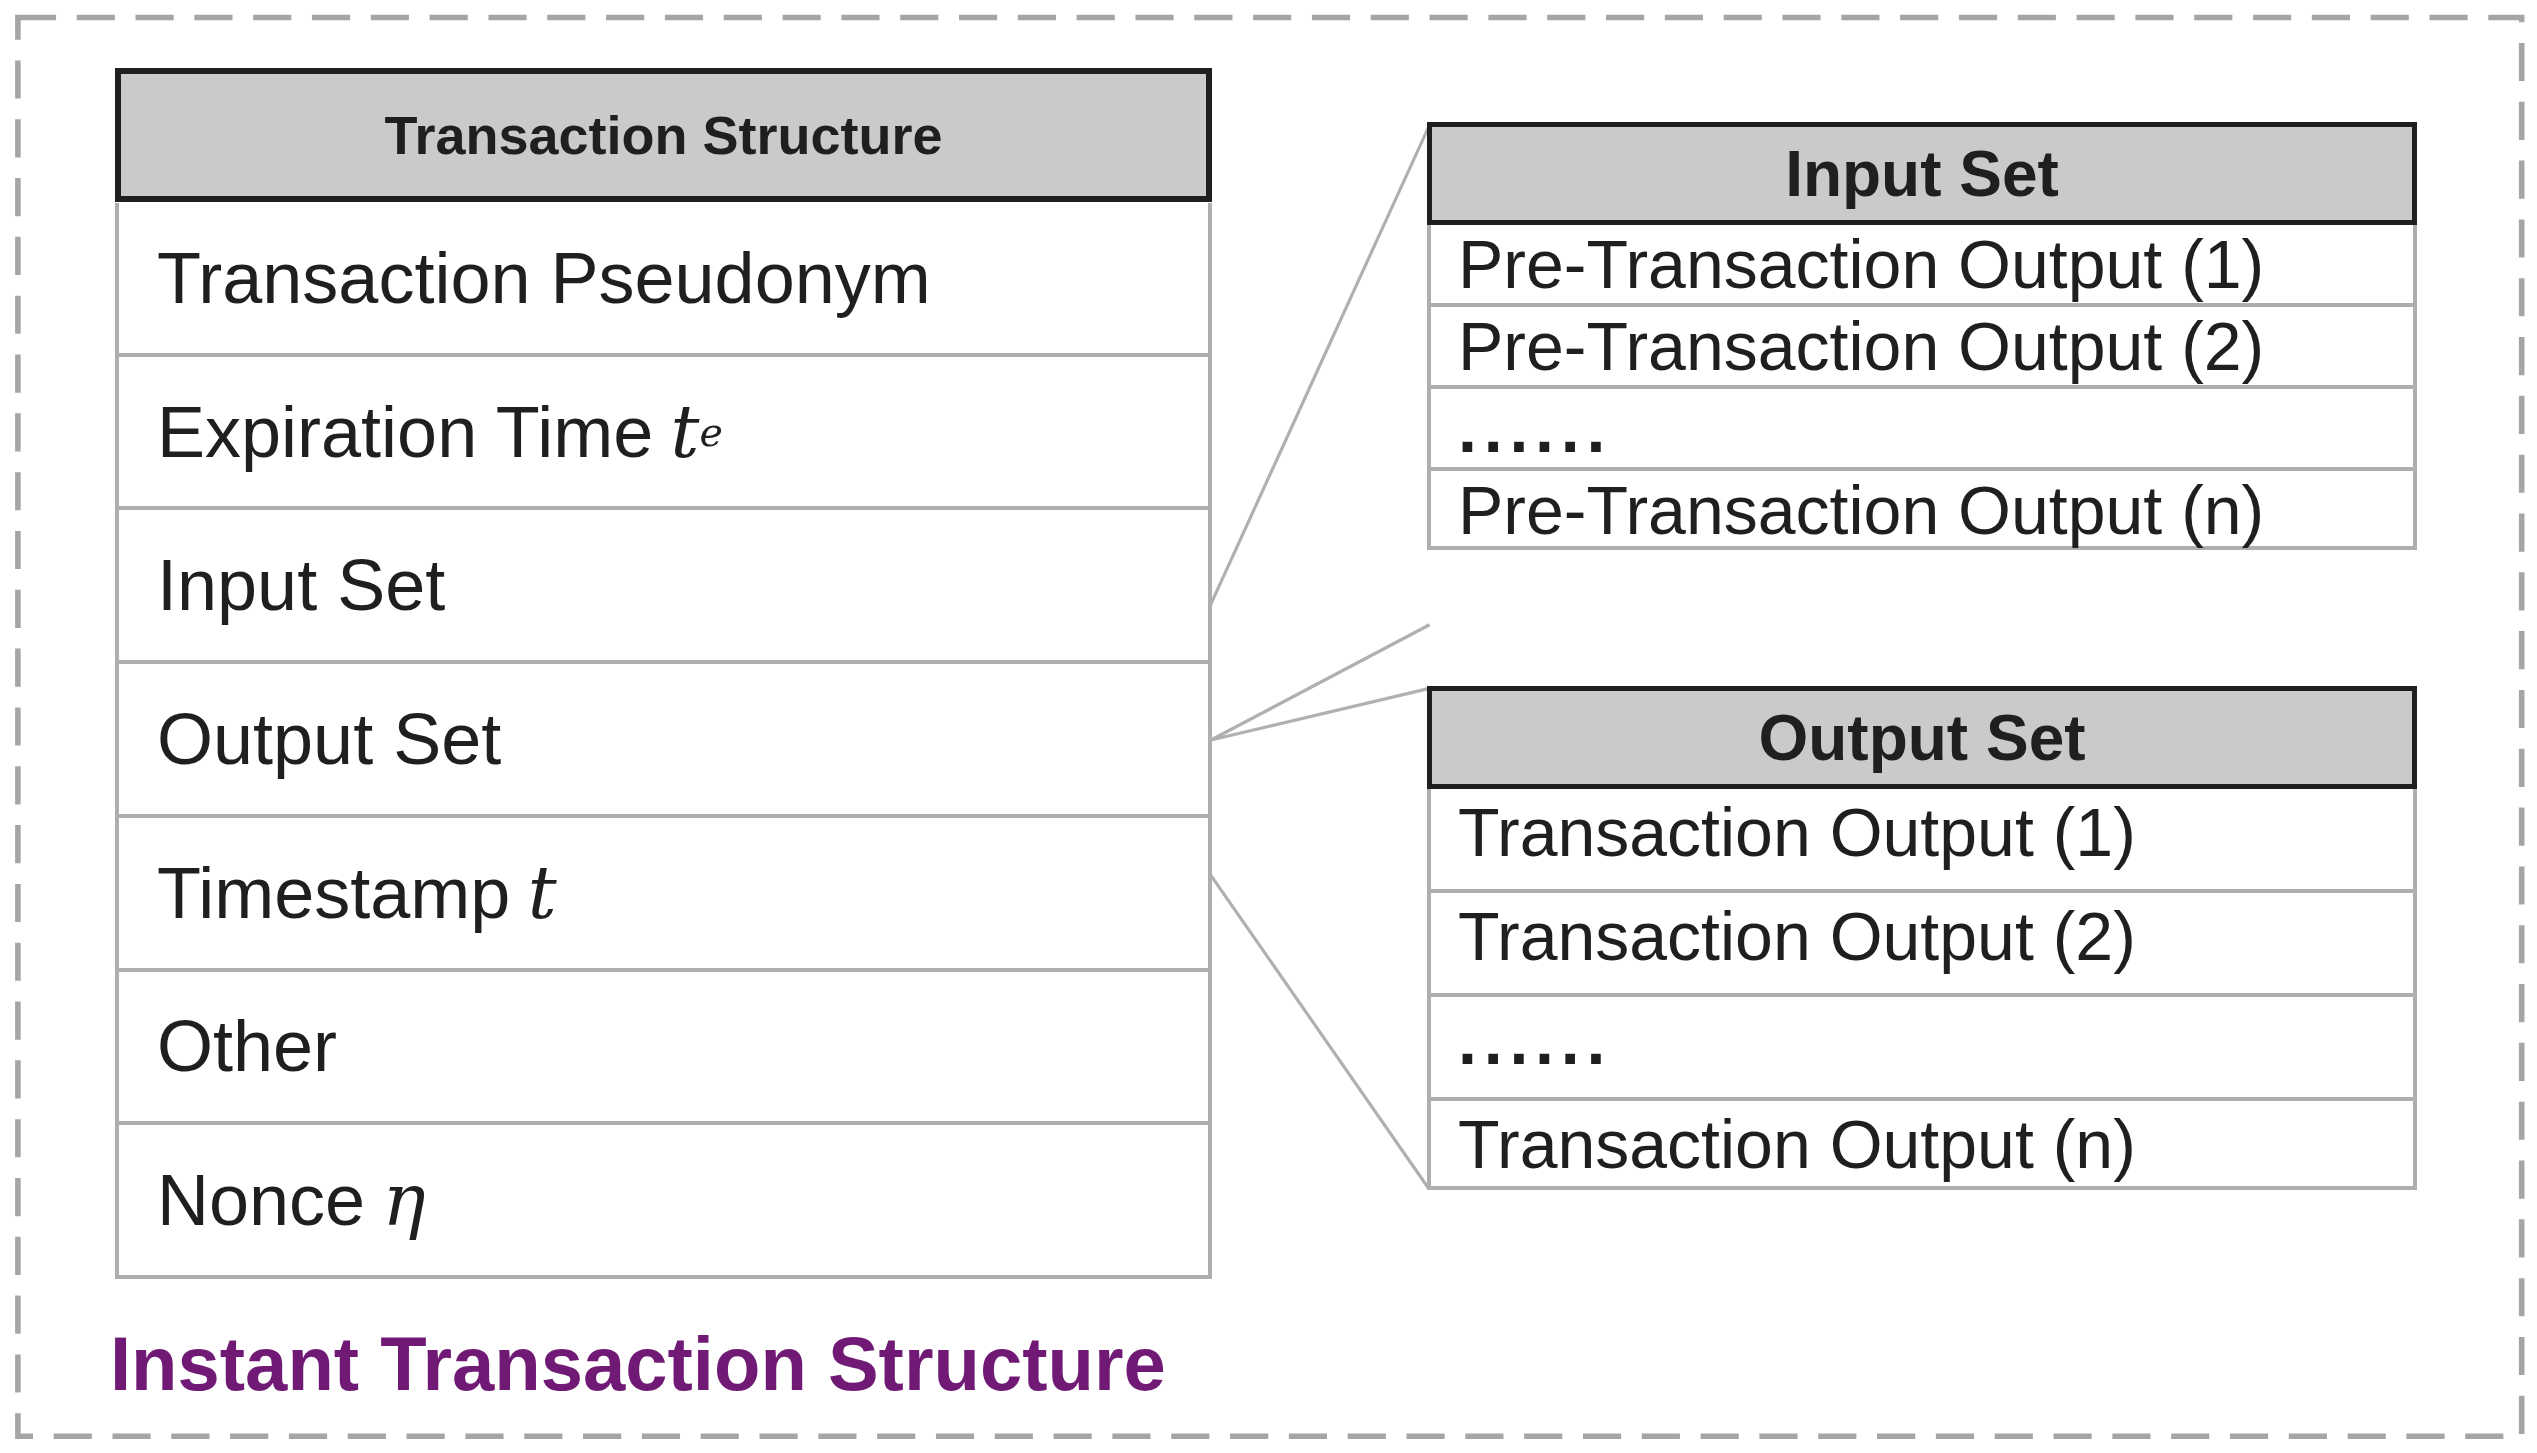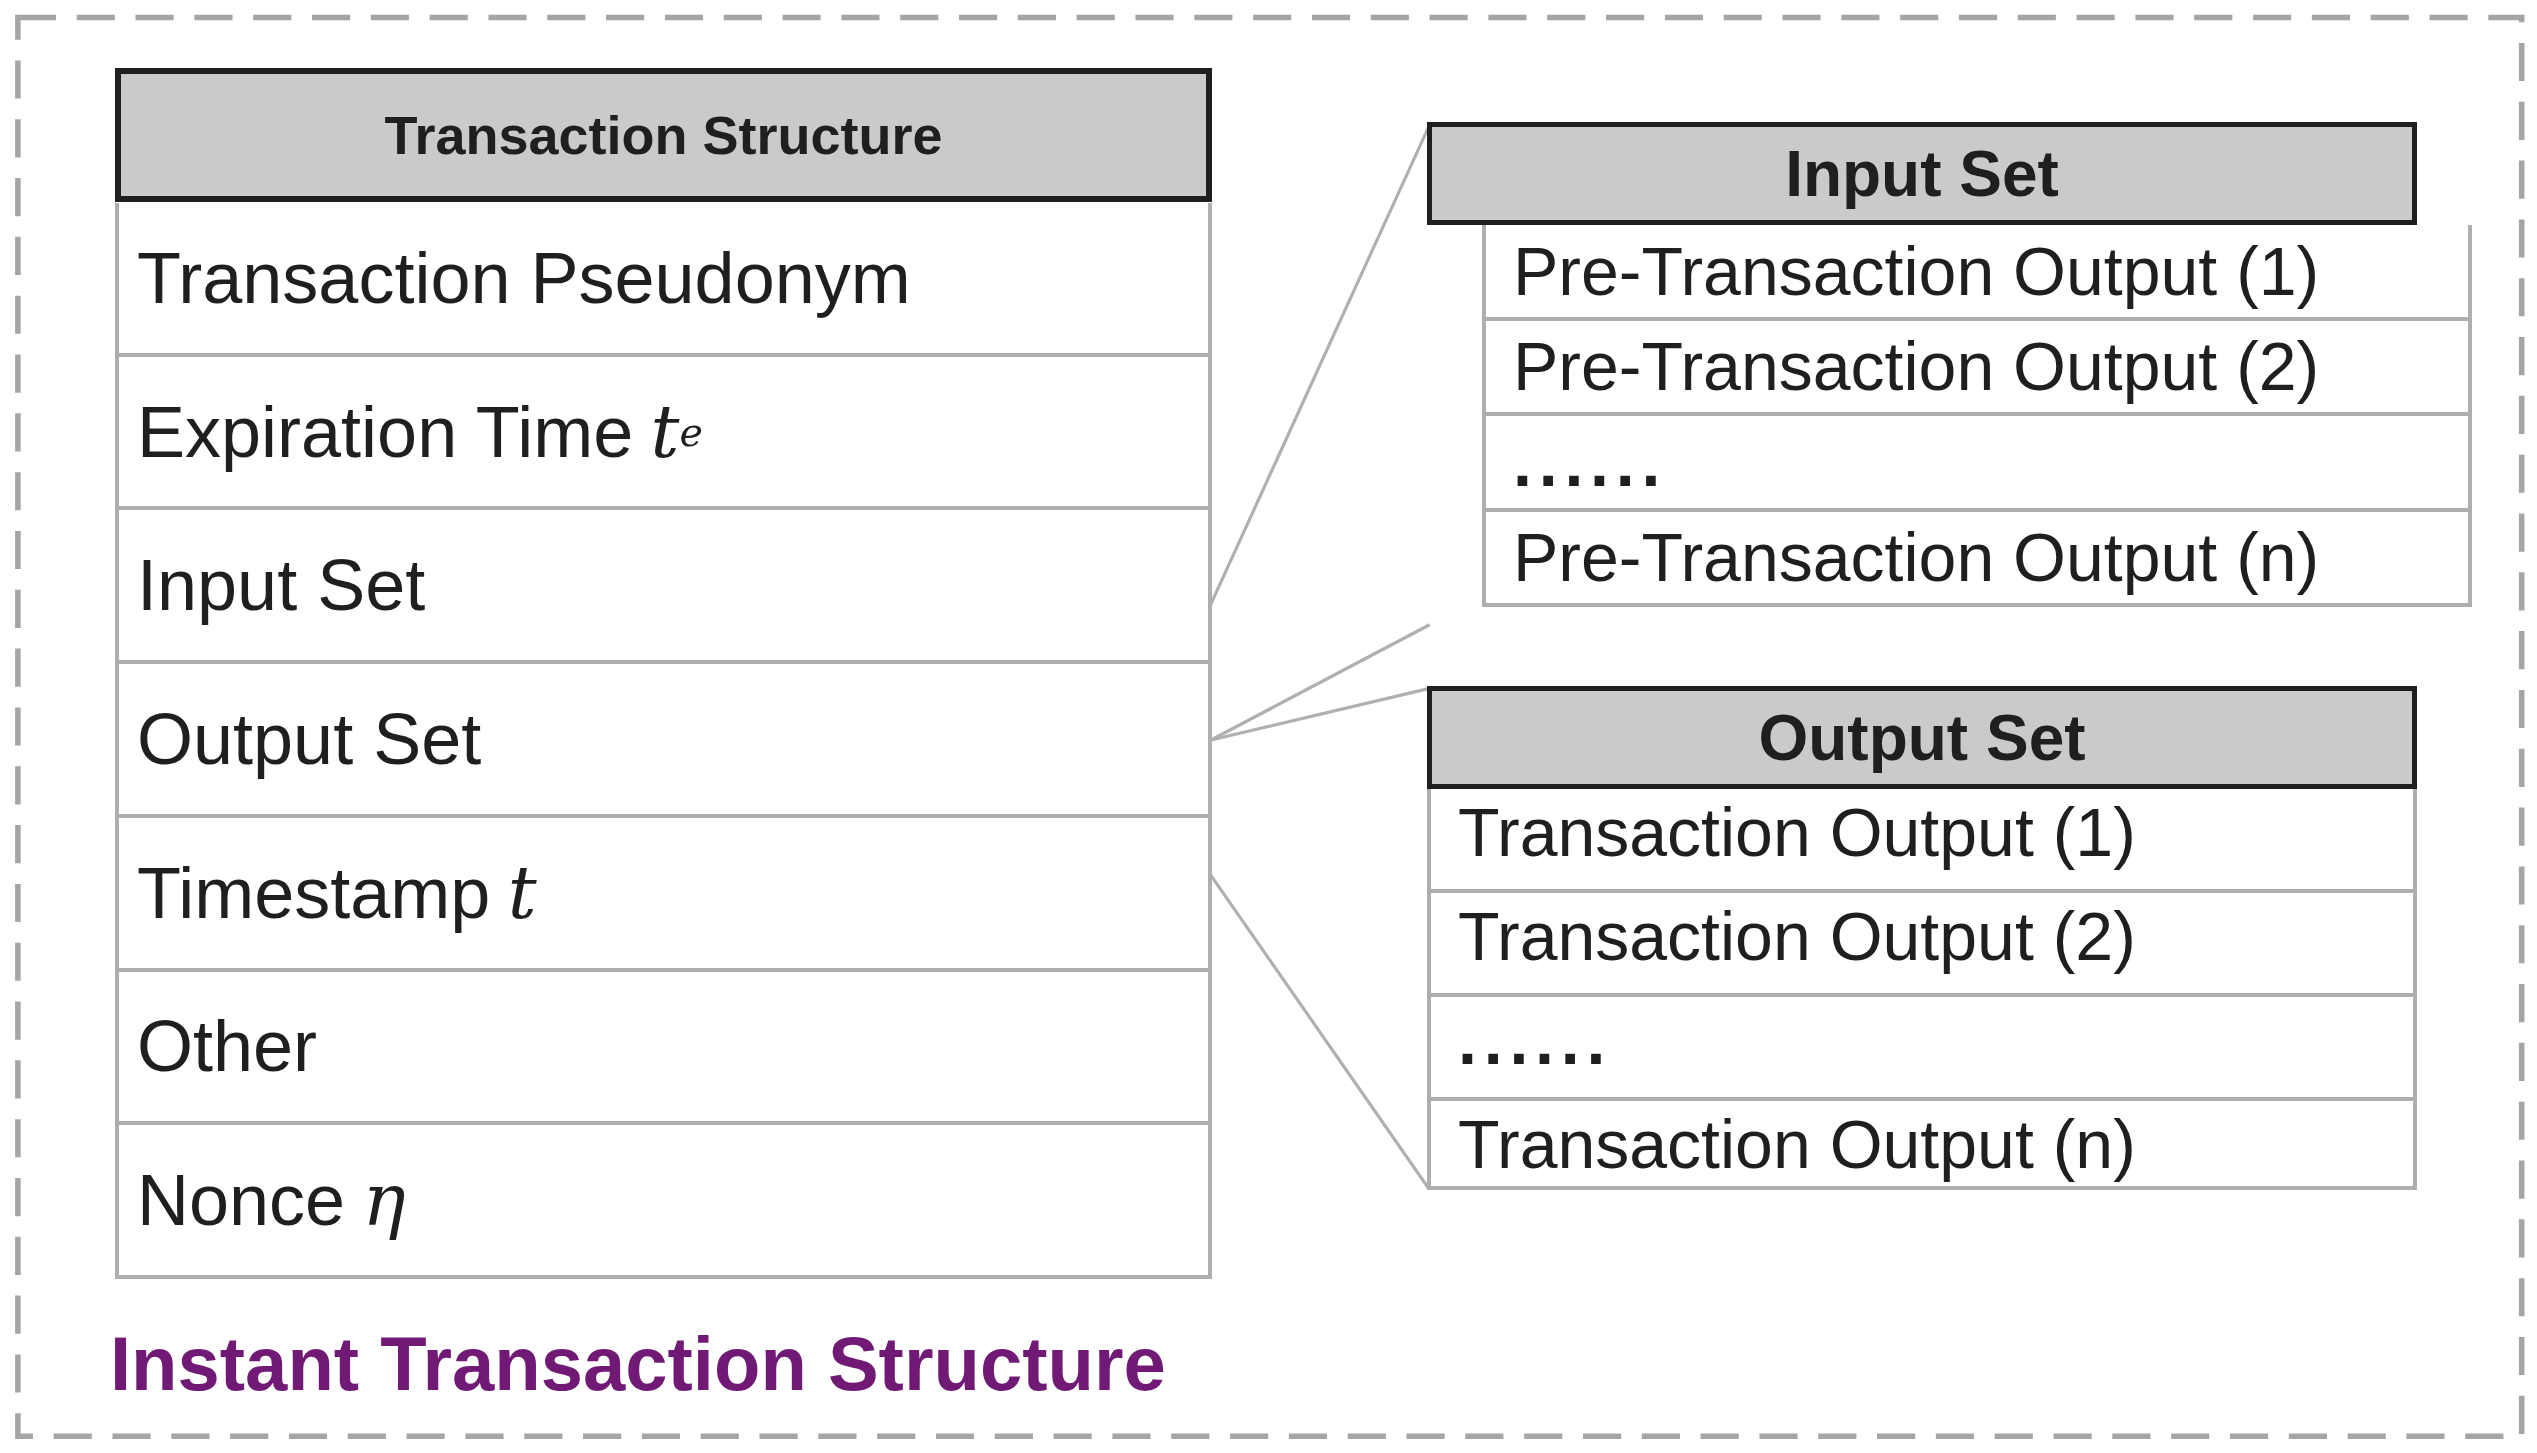--- a/index.html
+++ b/index.html
@@ -44,25 +44,25 @@
     flex: 1 1 0;
     box-sizing: border-box;
     display: flex;
     align-items: center;
   }
   .row + .row { border-top: 4px solid #aeaeae; }
 
   
   .main-header { left: 115px; top: 68px; width: 1097px; height: 134px; font-size: 54px; }
   .main-body   { left: 115px; top: 203px; width: 1097px; height: 1076px; }
-  .main-body .row { padding-left: 18px; font-size: 72px; }
+  .main-body .row { padding-left: 38px; font-size: 72px; }
 
   
   .input-header  { left: 1427px; top: 122px; width: 990px; height: 103px; font-size: 64px; border-width: 5.6px; }
-  .input-body    { left: 1482px; top: 225px; width: 990px; height: 382px; }
+  .input-body    { left: 1427px; top: 225px; width: 990px; height: 325px; }
   .output-header { left: 1427px; top: 686px; width: 990px; height: 103px; font-size: 64px; border-width: 5.6px; }
   .output-body   { left: 1427px; top: 789px; width: 990px; height: 401px; gap: 15px; }
   .input-body .row, .output-body .row { padding-left: 27px; font-size: 68px; }
   .input-body .row:nth-child(3), .output-body .row:nth-child(3) {
     font-weight: bold;
     letter-spacing: 0.10em;
   }
 
   .sym {
     font-family: "DejaVu Serif", serif;

